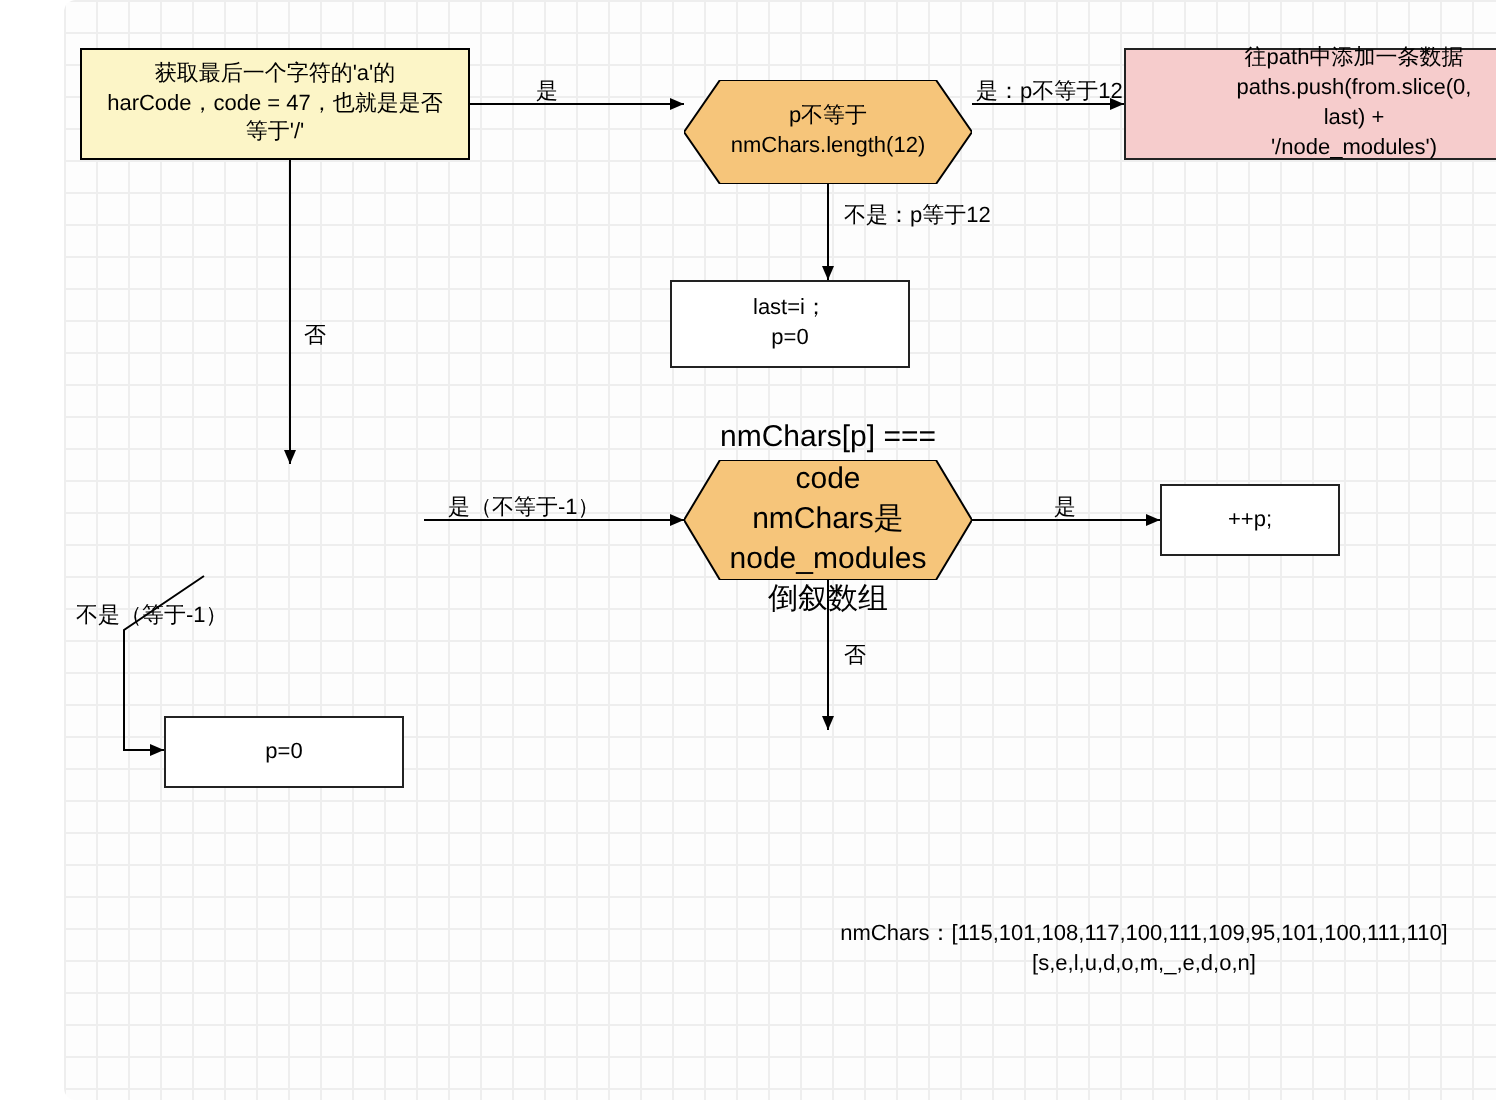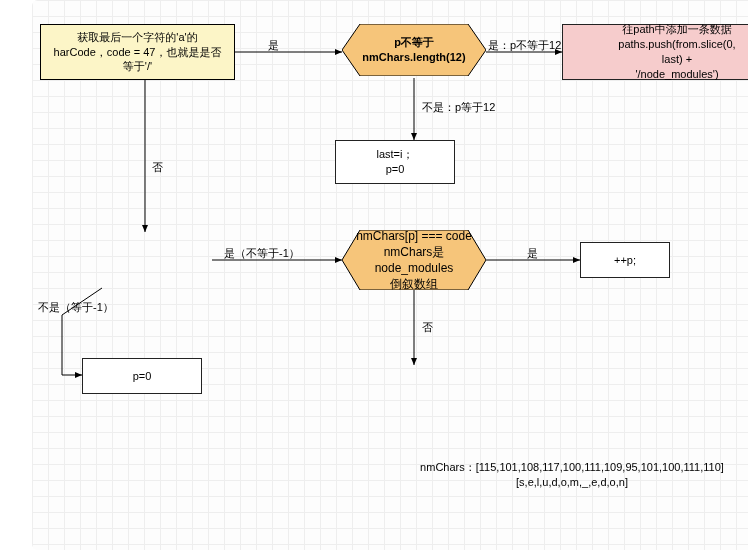--- a/index.html
+++ b/index.html
@@ -90,41 +90,41 @@
 
     <line x1="382" y1="290" x2="382" y2="365" stroke="#000" stroke-width="1" marker-end="url(#arr)"></line>
 
     <polyline points="70,288 30,315 30,375 50,375" fill="none" stroke="#000" stroke-width="1" marker-end="url(#arr)"></polyline>
   </svg>
 
   <div class="node rect" style="left:8px; top:24px; width:195px; height:56px; background:#fcf5c7; border-color:#000; white-space:pre-line;">获取最后一个字符的'a'的
 harCode，code = 47，也就是是否
 等于'/'</div>
 
-  <div class="hex-wrap" style="left:310px; top:24px; width:144px; height:52px;font-weight:bold;">
+  <div class="hex-wrap" style="left:310px; top:40px; width:144px; height:52px;">
     <svg class="hex-shape" viewBox="0 0 144 52" preserveAspectRatio="none">
       <polygon points="18,0 126,0 144,26 126,52 18,52 0,26" fill="#f6c57a" stroke="#000" stroke-width="1"></polygon>
     </svg>
     <div class="hex-label" style="white-space:pre-line;">p不等于
 nmChars.length(12)</div>
   </div>
 
   <div class="node rect-pink" style="left:530px; top:24px; width:188px; height:56px; white-space:pre-line;">往path中添加一条数据
 paths.push(from.slice(0, last) +
 '/node_modules')</div>
 
   <div class="node rect" style="left:303px; top:140px; width:120px; height:44px; white-space:pre-line;">last=i；
 p=0</div>
 
 
   <div class="hex-wrap" style="left:310px; top:230px; width:144px; height:60px;">
     <svg class="hex-shape" viewBox="0 0 144 60" preserveAspectRatio="none">
       <polygon points="18,0 126,0 144,30 126,60 18,60 0,30" fill="#f6c57a" stroke="#000" stroke-width="1"></polygon>
     </svg>
-    <div class="hex-label" style="white-space:pre-line; font-size:12px;">nmChars[p] === code
+    <div class="hex-label" style="white-space:pre-line; font-size:15px;">nmChars[p] === code
 nmChars是node_modules
 倒叙数组</div>
   </div>
 
   <div class="node rect" style="left:548px; top:242px; width:90px; height:36px;">++p;</div>
 
   <div class="node rect" style="left:50px; top:358px; width:120px; height:36px;">p=0</div>
 
 
   <div class="edge-label" style="left:236px; top:38px;">是</div>

